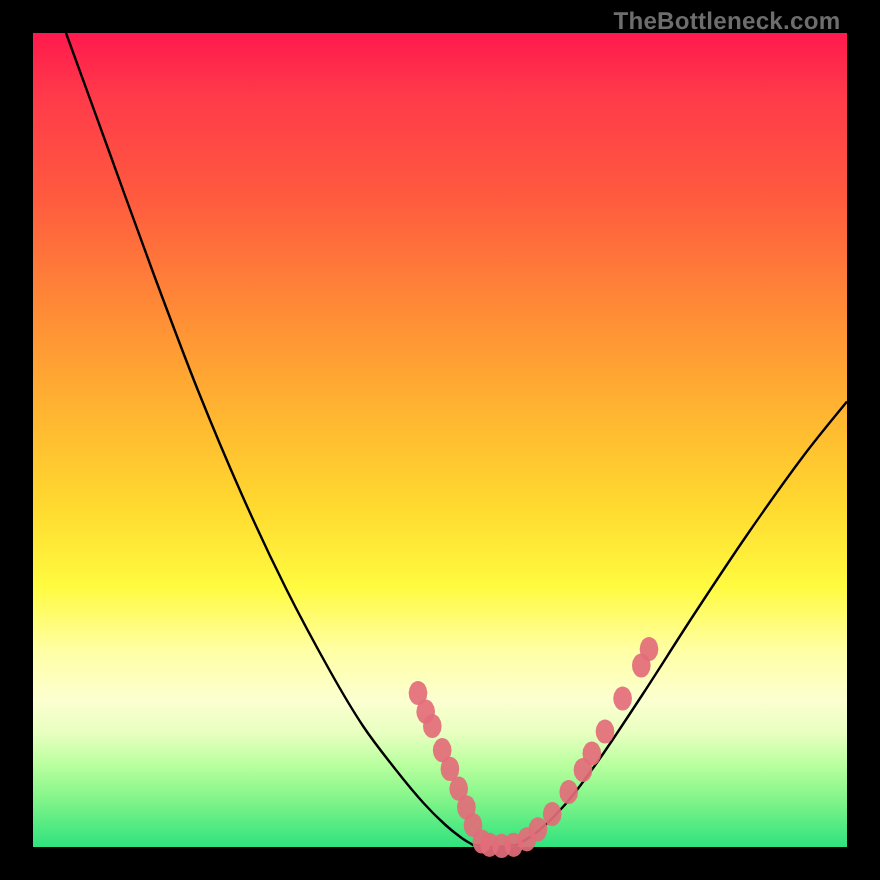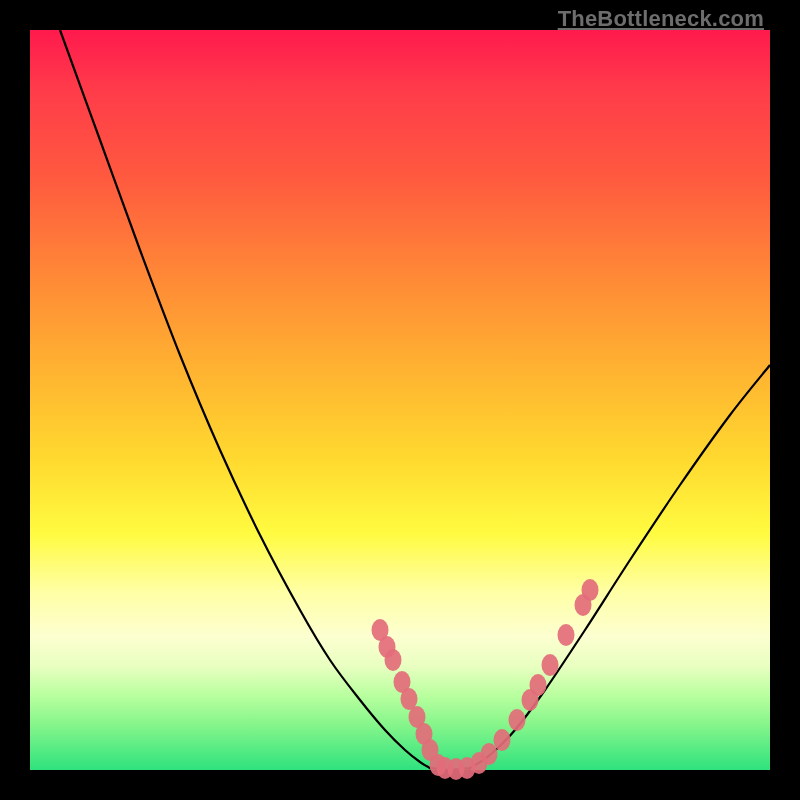--- a/index.html
+++ b/index.html
@@ -44,21 +44,20 @@
     );
   }
   .watermark {
     position: absolute;
     top: 6px;
     right: 36px;
     font-size: 22px;
     font-weight: 600;
     color: #6d6d6d;
     letter-spacing: 0.2px;
-    text-decoration: underline;
   }
   svg.curve {
     position: absolute;
     left: 0;
     top: 0;
     width: 740px;
     height: 740px;
     overflow: visible;
   }
 </style>

